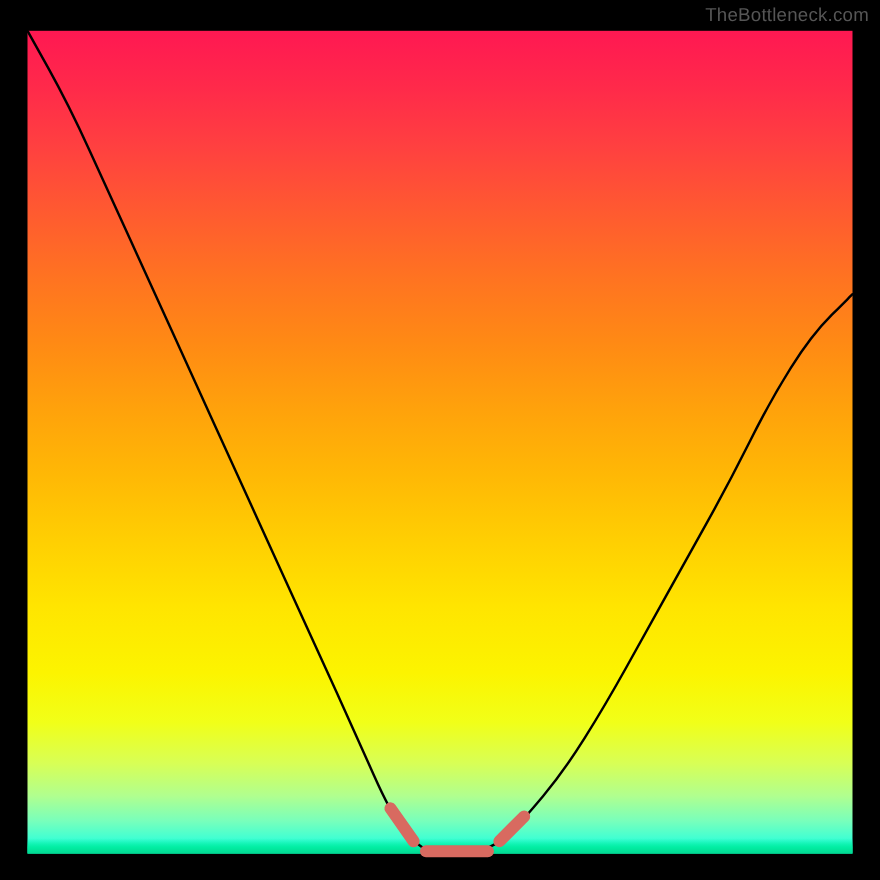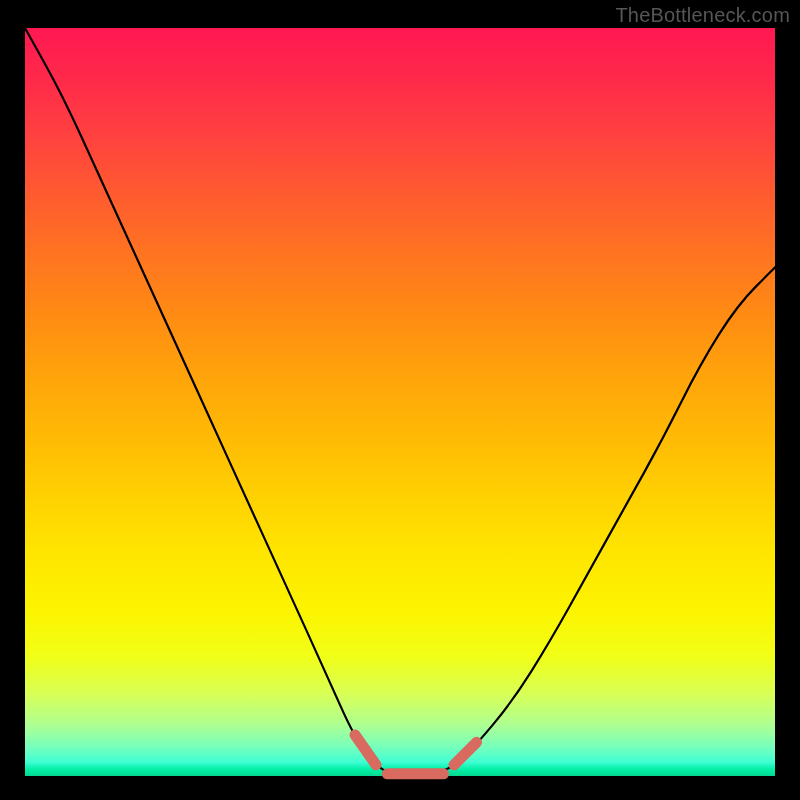--- a/index.html
+++ b/index.html
@@ -8,21 +8,21 @@
     position: relative;
     width: 800px;
     height: 800px;
     background: #000;
   }
   .watermark {
     position: absolute;
     top: 4px;
     right: 10px;
     font-family: Arial, sans-serif;
-    font-size: 20px;
+    font-size: 17px;
     font-weight: 500;
     color: #565656;
     letter-spacing: 0.2px;
     z-index: 10;
   }
   .plot {
     position: absolute;
     left: 25px;
     top: 28px;
     width: 750px;

